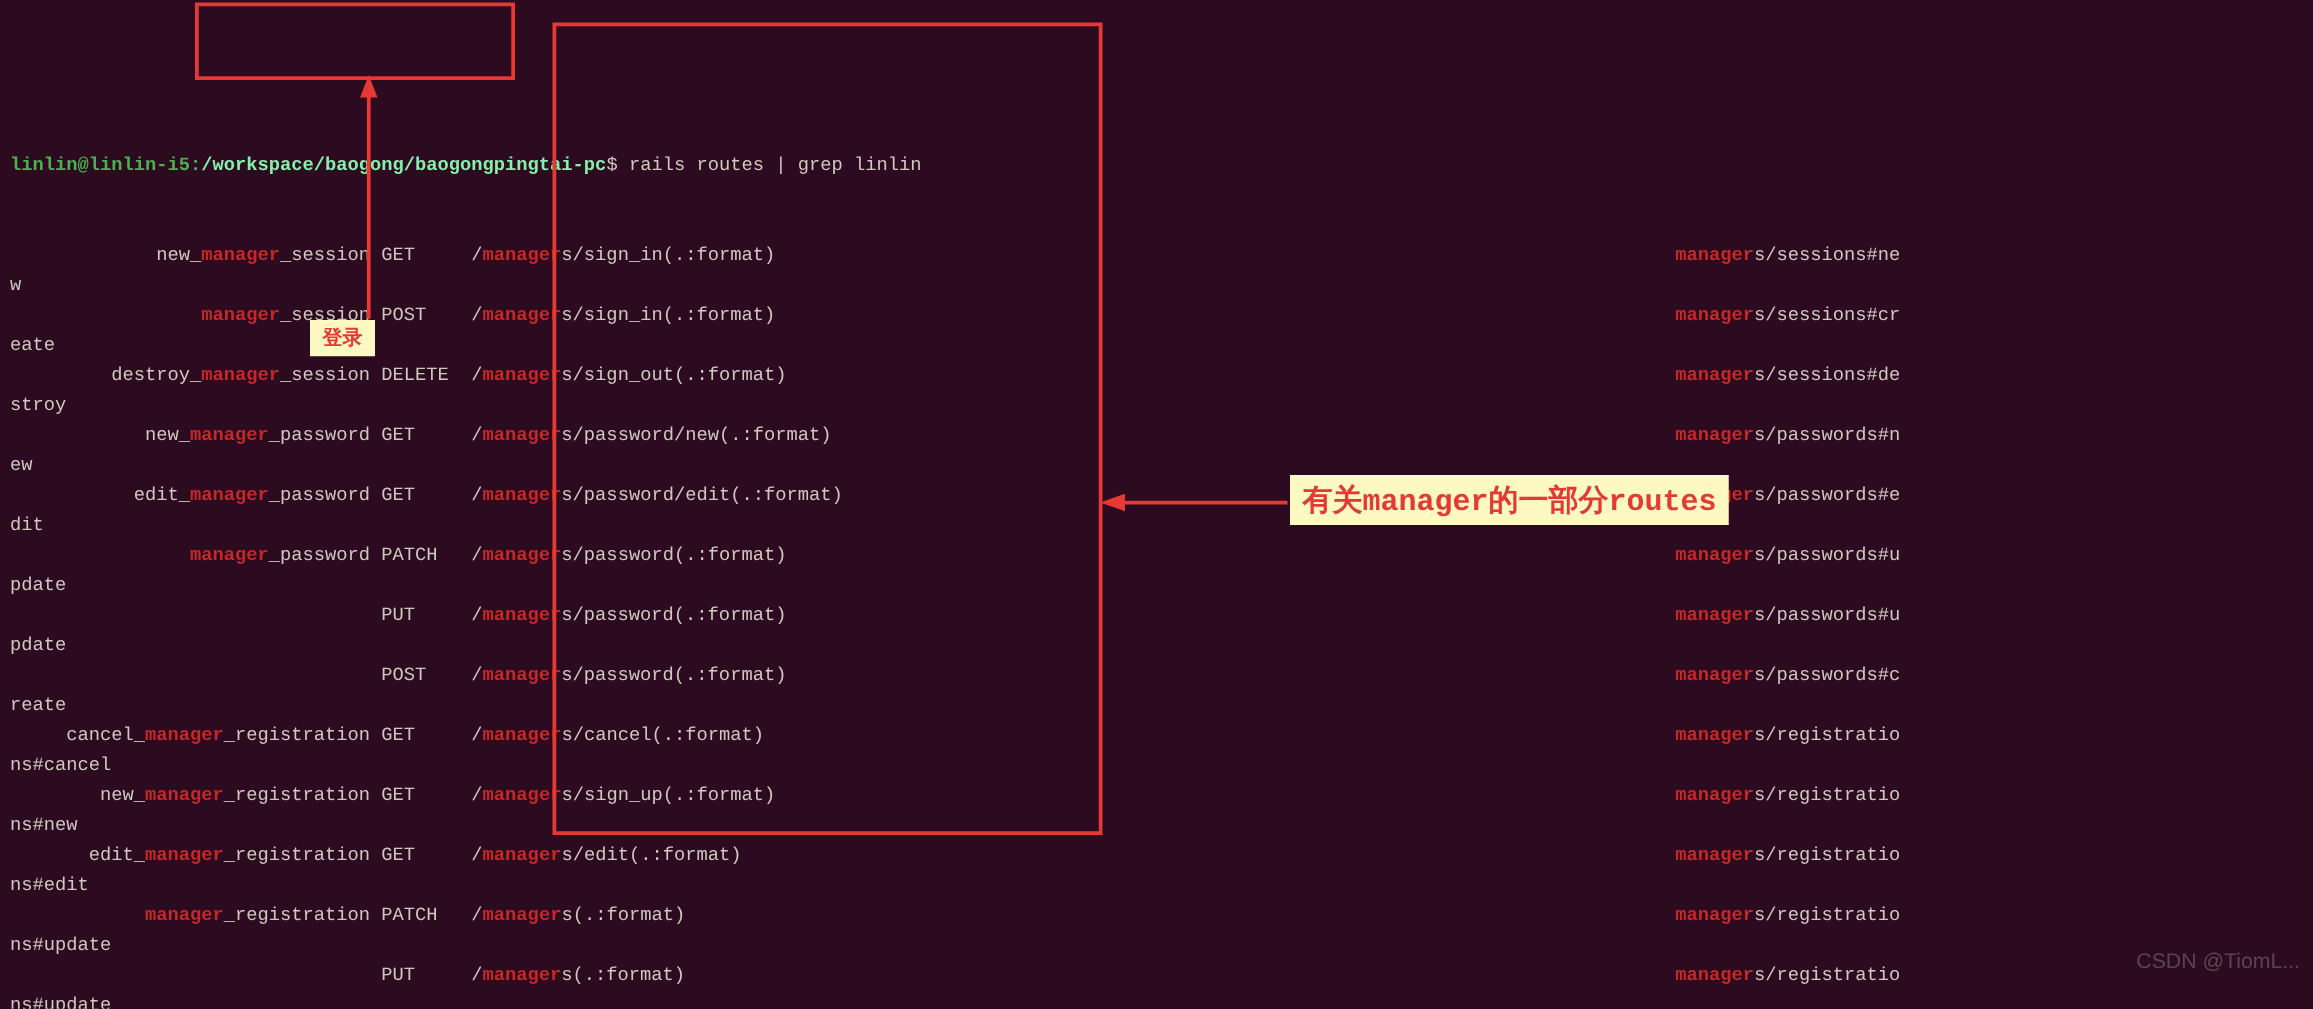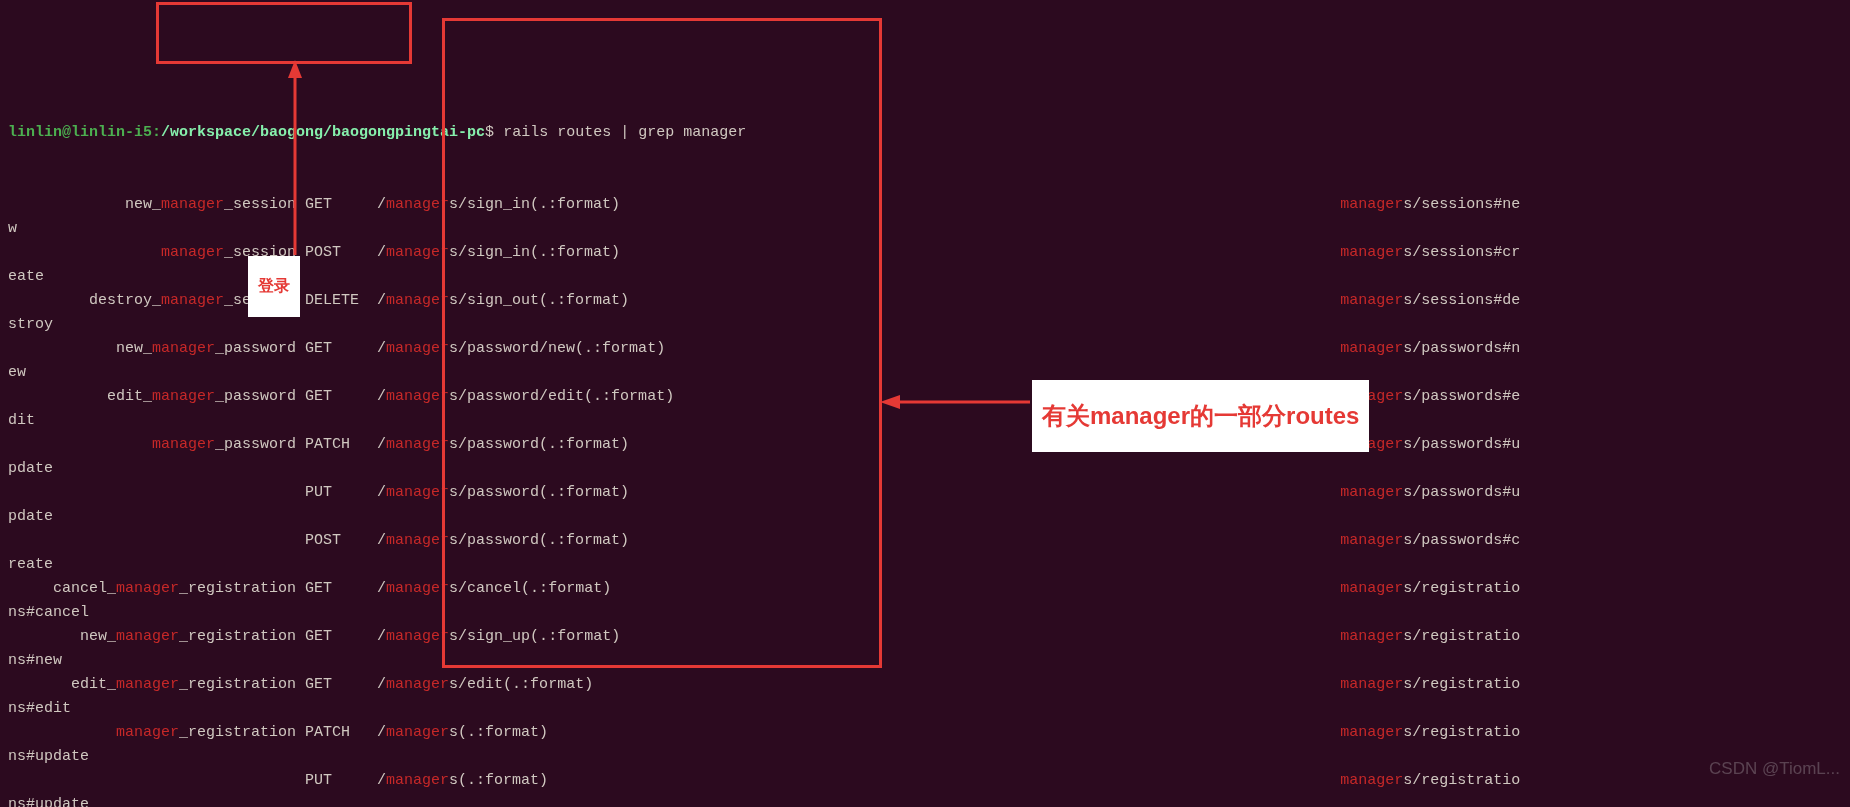--- a/index.html
+++ b/index.html
@@ -13,21 +13,21 @@
       overflow: hidden;
       position: relative;
       white-space: pre;
     }
     .terminal {
       padding: 5px 8px;
       line-height: 1.6;
     }
     .green { color: #4caf50; font-weight: bold; text-align: center; }
     .blue { color: #86efac; font-weight: bold; }
-    .hl { color: #c62828; font-weight: normal; }
+    .hl { color: #c62828; font-weight: bold; }
     .line { display: block; }
     .annotation-box-1 {
       position: absolute;
       border: 3px solid #e53935;
       left: 156px;
       top: 2px;
       width: 256px;
       height: 62px;
       pointer-events: none;
     }
@@ -35,26 +35,26 @@
       position: absolute;
       border: 3px solid #e53935;
       left: 442px;
       top: 18px;
       width: 440px;
       height: 650px;
       pointer-events: none;
     }
     .label {
       position: absolute;
-      background: #ffffff;
+      background: #fef9c3;
       color: #e53935;
       font-weight: bold;
-      padding: 20px 10px;
+      padding: 4px 10px;
       font-size: 16px;
-      font-family: Liberation Sans, sans-serif;
+      font-family: Liberation Mono, monospace;
       white-space: nowrap;
     }
     .label-1 { left: 248px; top: 256px; }
     .label-2 { left: 1032px; top: 380px; font-size: 24px; }
     .arrow {
       position: absolute;
       pointer-events: none;
     }
     .arrow-line {
       stroke: #e53935;
@@ -72,21 +72,21 @@
       font-size: 17px;
       font-family: sans-serif;
     }
   </style>
 </head>
 <body>
 
 
 
 <div class="terminal">
-  <span class="line"><span class="green">linlin@linlin-i5</span><span class="green">:</span><span class="blue">/workspace/baogong/baogongpingtai-pc</span><span>$</span><span> rails routes | grep manager</span></span>
+  <span class="line"><span class="green">linlin@linlin-i5</span><span class="green">:</span><span class="blue">/workspace/baogong/baogongpingtai-pc</span><span>$</span><span> rails routes | grep linlin</span></span>
   <div id="routes-container"><span class="line">             new_<span class="hl">manager</span>_session GET     /<span class="hl">manager</span>s/sign_in(.:format)                                                                                <span class="hl">manager</span>s/sessions#ne</span><span class="line">w</span><span class="line">                 <span class="hl">manager</span>_session POST    /<span class="hl">manager</span>s/sign_in(.:format)                                                                                <span class="hl">manager</span>s/sessions#cr</span><span class="line">eate</span><span class="line">         destroy_<span class="hl">manager</span>_session DELETE  /<span class="hl">manager</span>s/sign_out(.:format)                                                                               <span class="hl">manager</span>s/sessions#de</span><span class="line">stroy</span><span class="line">            new_<span class="hl">manager</span>_password GET     /<span class="hl">manager</span>s/password/new(.:format)                                                                           <span class="hl">manager</span>s/passwords#n</span><span class="line">ew</span><span class="line">           edit_<span class="hl">manager</span>_password GET     /<span class="hl">manager</span>s/password/edit(.:format)                                                                          <span class="hl">manager</span>s/passwords#e</span><span class="line">dit</span><span class="line">                <span class="hl">manager</span>_password PATCH   /<span class="hl">manager</span>s/password(.:format)                                                                               <span class="hl">manager</span>s/passwords#u</span><span class="line">pdate</span><span class="line">                                 PUT     /<span class="hl">manager</span>s/password(.:format)                                                                               <span class="hl">manager</span>s/passwords#u</span><span class="line">pdate</span><span class="line">                                 POST    /<span class="hl">manager</span>s/password(.:format)                                                                               <span class="hl">manager</span>s/passwords#c</span><span class="line">reate</span><span class="line">     cancel_<span class="hl">manager</span>_registration GET     /<span class="hl">manager</span>s/cancel(.:format)                                                                                 <span class="hl">manager</span>s/registratio</span><span class="line">ns#cancel</span><span class="line">        new_<span class="hl">manager</span>_registration GET     /<span class="hl">manager</span>s/sign_up(.:format)                                                                                <span class="hl">manager</span>s/registratio</span><span class="line">ns#new</span><span class="line">       edit_<span class="hl">manager</span>_registration GET     /<span class="hl">manager</span>s/edit(.:format)                                                                                   <span class="hl">manager</span>s/registratio</span><span class="line">ns#edit</span><span class="line">            <span class="hl">manager</span>_registration PATCH   /<span class="hl">manager</span>s(.:format)                                                                                        <span class="hl">manager</span>s/registratio</span><span class="line">ns#update</span><span class="line">                                 PUT     /<span class="hl">manager</span>s(.:format)                                                                                        <span class="hl">manager</span>s/registratio</span><span class="line">ns#update</span></div>
 </div>
 
 <div class="annotation-box-1"></div>
 <div class="annotation-box-2"></div>
 
 <svg class="arrow" style="left:280px; top:60px; width:40px; height:200px;">
   <line x1="15" y1="10" x2="15" y2="195" class="arrow-line"></line>
   <polygon points="15,0 8,18 22,18" class="arrow-head"></polygon>
 </svg>

